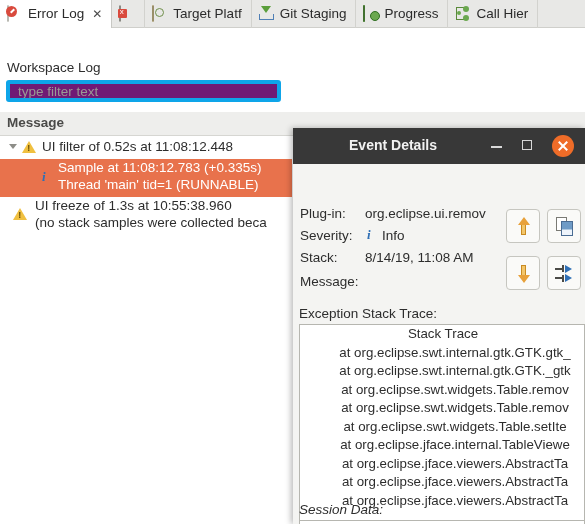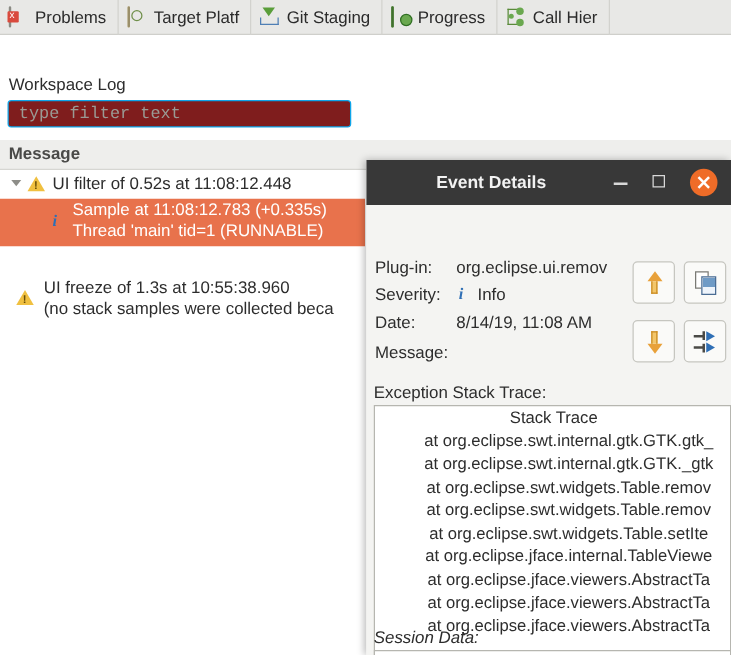--- a/index.html
+++ b/index.html
@@ -75,29 +75,29 @@
 
   
   .viewtitle {
     position: absolute; left: 7px; top: 60px;
     font-size: 13.5px; color: #2d2d2d;
   }
   .filterbox {
     position: absolute; left: 6px; top: 80px;
     width: 275px; height: 22px;
     box-sizing: border-box;
-    border: 1px solid #0ea5e9;
+    border: 4px solid #0ea5e9;
     border-radius: 3px;
-    background: #7f1d1d;
+    background: #701a75;
     font-size: 13.5px;
     color: #9a9a94;
     padding: 0 8px;
     line-height: 20px;
     outline: none;
-    font-family: Liberation Mono, monospace;
+    font-family: Liberation Sans, sans-serif;
   }
   .filterbox::placeholder { color: #9a9a94; opacity: 1; }
 
   .colheader {
     position: absolute; left: 0; top: 112px;
     width: 585px; height: 24px;
     background: #eeeeec;
     border-bottom: 1px solid #d6d6d2;
     box-sizing: border-box;
   }
@@ -286,23 +286,27 @@
     white-space: nowrap; line-height: 18.5px;
     padding-left: 2px;
   }
 </style>
 </head>
 <body>
 
 <div id="root">
 
   <div class="tabbar">
+    <div class="tab active">
+      <span class="ticon"><span class="ic-errorlog"></span></span>
+      <span class="tlabel">Error Log</span>
+      <span class="closex">✕</span>
+    </div>
     <div class="tab">
       <span class="ticon"><span class="ic-problems"></span></span>
-      <span class="tlabel">Problems</span>
     </div>
     <div class="tab">
       <span class="ticon"><span class="ic-target"></span></span>
       <span class="tlabel">Target Platf</span>
     </div>
     <div class="tab">
       <span class="ticon"><span class="ic-git"></span></span>
       <span class="tlabel">Git Staging</span>
     </div>
     <div class="tab">
@@ -330,21 +334,21 @@
       <span class="warn" style="left:22px;top:4px;"></span>
       <span class="tlabeltxt" style="left:42px;top:2px;">UI filter of 0.52s at 11:08:12.448</span>
     </div>
 
     <div class="trow sel" style="position:absolute;left:0;top:22px;width:292px;height:38px;">
       <span class="infoi onsel" style="left:42px;top:10px;">i</span>
       <span class="tlabeltxt onsel" style="left:58px;top:1px;">Sample at 11:08:12.783 (+0.335s)</span>
       <span class="tlabeltxt onsel" style="left:58px;top:18px;">Thread 'main' tid=1 (RUNNABLE)</span>
     </div>
 
-    <div class="trow" style="position:absolute;left:0;top:60px;width:348px;height:38px;margin-top:24px;">
+    <div class="trow" style="position:absolute;left:0;top:60px;width:348px;height:38px;">
       <span class="warn" style="left:13px;top:11px;"></span>
       <span class="tlabeltxt" style="left:35px;top:1px;">UI freeze of 1.3s at 10:55:38.960</span>
       <span class="tlabeltxt" style="left:35px;top:18px;">(no stack samples were collected beca</span>
     </div>
   </div>
 
   <div class="dialog">
 
     <div class="dlg-title">
       <div class="ttext">Event Details</div>
@@ -355,21 +359,21 @@
 
     <div class="dlg-body">
 
       <span class="flabel" style="left:7px;top:42px;">Plug-in:</span>
       <span class="fvalue" style="left:72px;top:42px;">org.eclipse.ui.remov</span>
 
       <span class="flabel" style="left:7px;top:64px;">Severity:</span>
       <span class="infoi" style="left:74px;top:63px;">i</span>
       <span class="fvalue" style="left:89px;top:64px;">Info</span>
 
-      <span class="flabel" style="left:7px;top:86px;">Date:</span>
+      <span class="flabel" style="left:7px;top:86px;">Stack:</span>
       <span class="fvalue" style="left:72px;top:86px;">8/14/19, 11:08 AM</span>
 
       <span class="flabel" style="left:7px;top:110px;">Message:</span>
 
       <div class="navbtn" style="left:213px;top:45px;">
         <span class="arrow-up"></span>
       </div>
       <div class="navbtn" style="left:254px;top:45px;">
         <span class="copyic"></span>
       </div>

